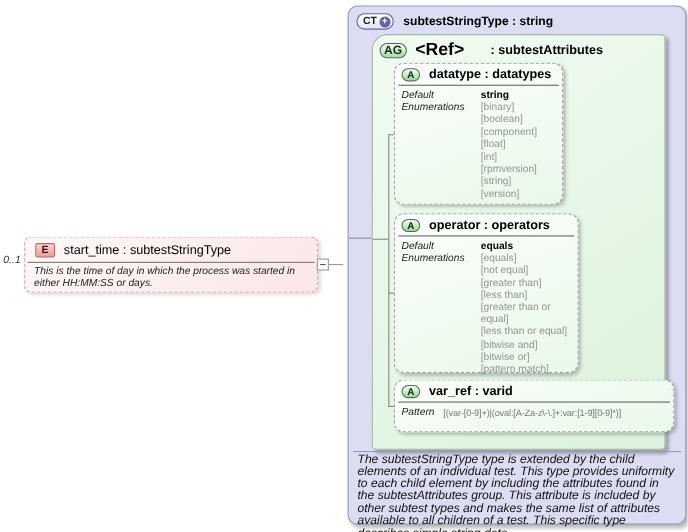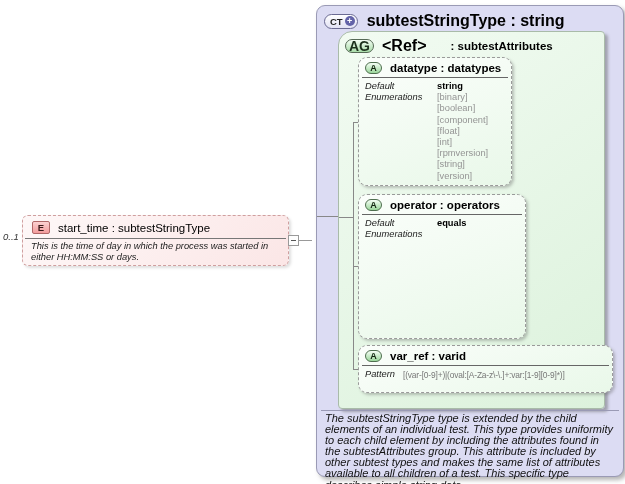--- a/index.html
+++ b/index.html
@@ -54,38 +54,38 @@
     display:flex; align-items:center; gap:2px; height:15px;
     border:1px solid #6a6a92; border-radius:9px; padding:1px 2px 1px 5px;
     background:linear-gradient(#ffffff,#e2e2f4);
   }
   .badge-ct-text { font-size:9.5px; font-weight:bold; color:#222; }
   .badge-ct-plus {
     width:10px; height:10px; border-radius:50%; background:#6363a8;
     color:#fff; font-size:9px; font-weight:bold; line-height:1;
     display:flex; align-items:center; justify-content:center;
   }
-  .ct-title { font-size:16px; font-weight:bold; color:#000; }
+  .ct-title { font-size:11px; font-weight:bold; color:#000; }
 
   .tline { position:absolute; background:#888; }
   .line-in-ct { left:0; top:210px; width:21px; height:1px; }
 
   
   .ag-box {
     position:absolute; left:21px; top:25px; width:267px; height:378px;
     background:linear-gradient(145deg,#f2fbf2,#dcf2dc);
     border:1px solid #a9bba9; border-radius:14px 4px 4px 4px;
     box-shadow:3px 3px 3px rgba(90,90,90,0.45);
   }
   .ag-header { display:flex; align-items:center; gap:8px; padding:5px 6px 0 6px; }
   .badge-ag {
     min-width:23px; height:14px; padding:0 3px; flex-shrink:0;
     border:1px solid #556955; border-radius:8px;
     background:linear-gradient(#f4fef4,#a9dca9);
-    font-size:14px; font-weight:bold; color:#1c301c;
+    font-size:11px; font-weight:bold; color:#1c301c;
     display:flex; align-items:center; justify-content:center;
   }
   .ag-ref { font-size:16px; font-weight:bold; color:#000; }
   .ag-title { font-size:11.5px; font-weight:bold; color:#000; margin-left:16px; }
 
   .vline       { left:14px; top:90px;  width:1px; height:248px; }
   .stub-1      { left:14px; top:90px;  width:6px; height:1px; }
   .stub-2      { left:14px; top:234px; width:6px; height:1px; }
   .stub-3      { left:14px; top:337px; width:6px; height:1px; }
   .line-in-ag  { left:0;    top:185px; width:14px; height:1px; }
@@ -205,20 +205,31 @@
         <span class="attr-label">operator : operators</span>
       </div>
       <div class="attr-sep"></div>
       <div class="attr-body">
         <div class="facet-row">
           <span class="facet-label">Default</span>
           <span class="facet-value-bold">equals</span>
         </div>
         <div class="facet-row">
           <span class="facet-label">Enumerations</span>
+          <div class="enum-list">
+              <div>[equals]</div>
+              <div>[not equal]</div>
+              <div>[greater than]</div>
+              <div>[less than]</div>
+              <div>[greater than or equal]</div>
+              <div>[less than or equal]</div>
+              <div>[bitwise and]</div>
+              <div>[bitwise or]</div>
+              <div>[pattern match]</div>
+            </div>
         </div>
       </div>
     </div>
 
     <div class="attr-box" id="attr-varref">
       <div class="attr-header">
         <span class="badge-a">A</span>
         <span class="attr-label">var_ref : varid</span>
       </div>
       <div class="attr-sep"></div>

